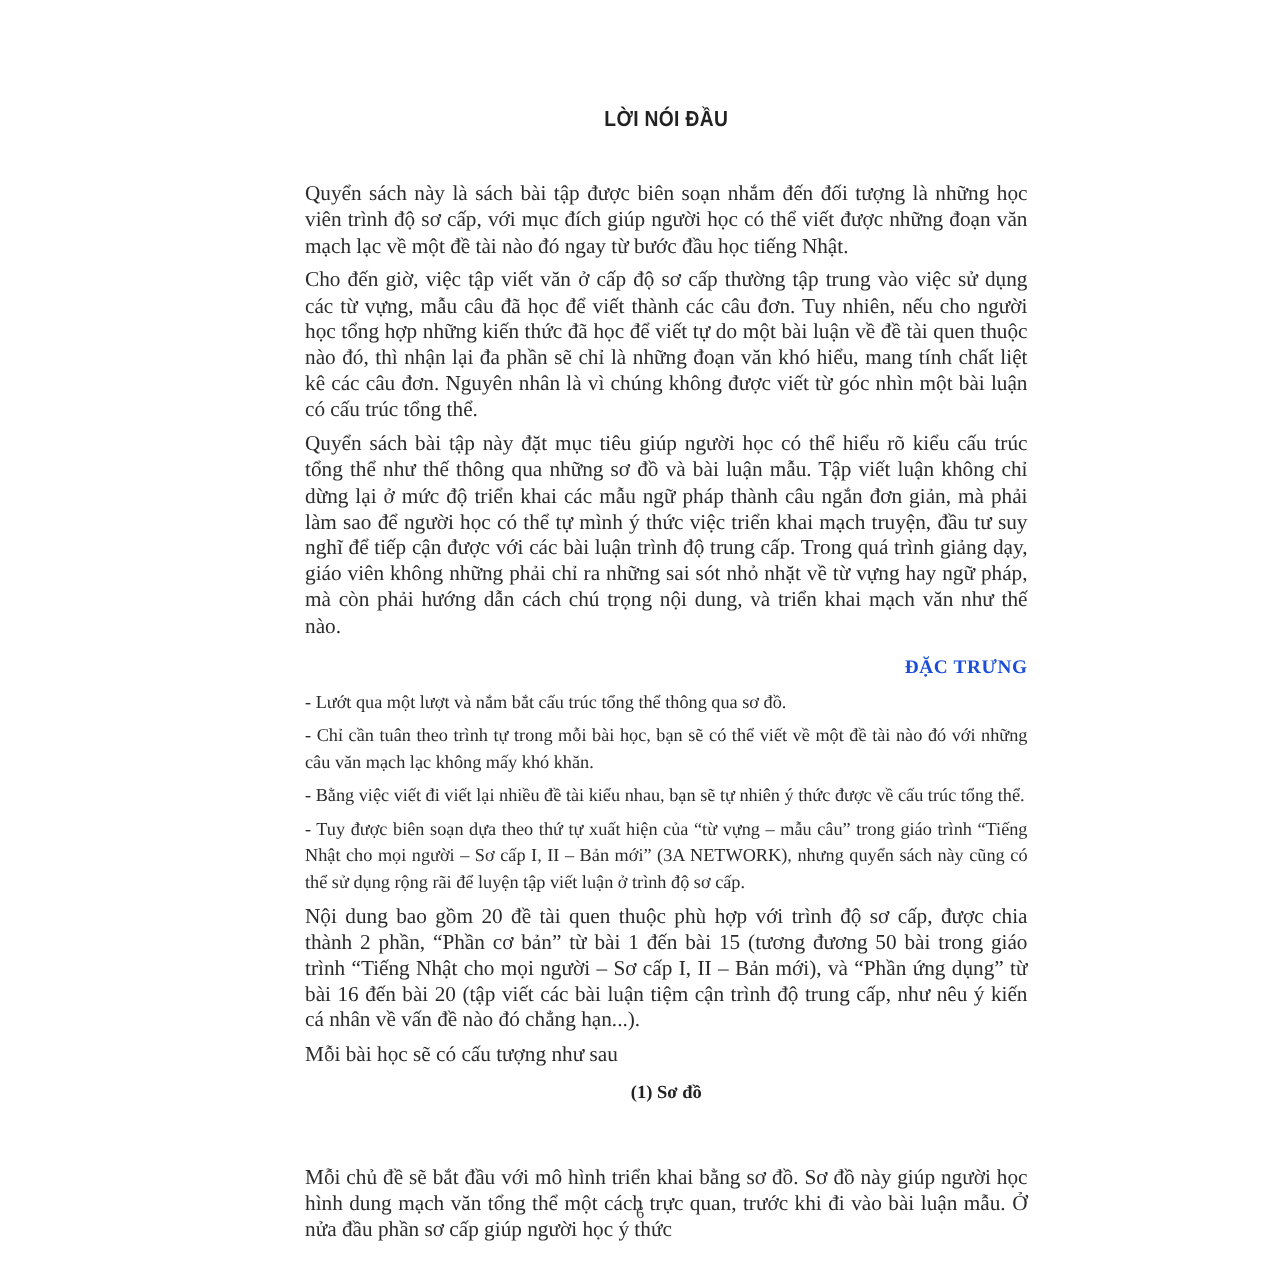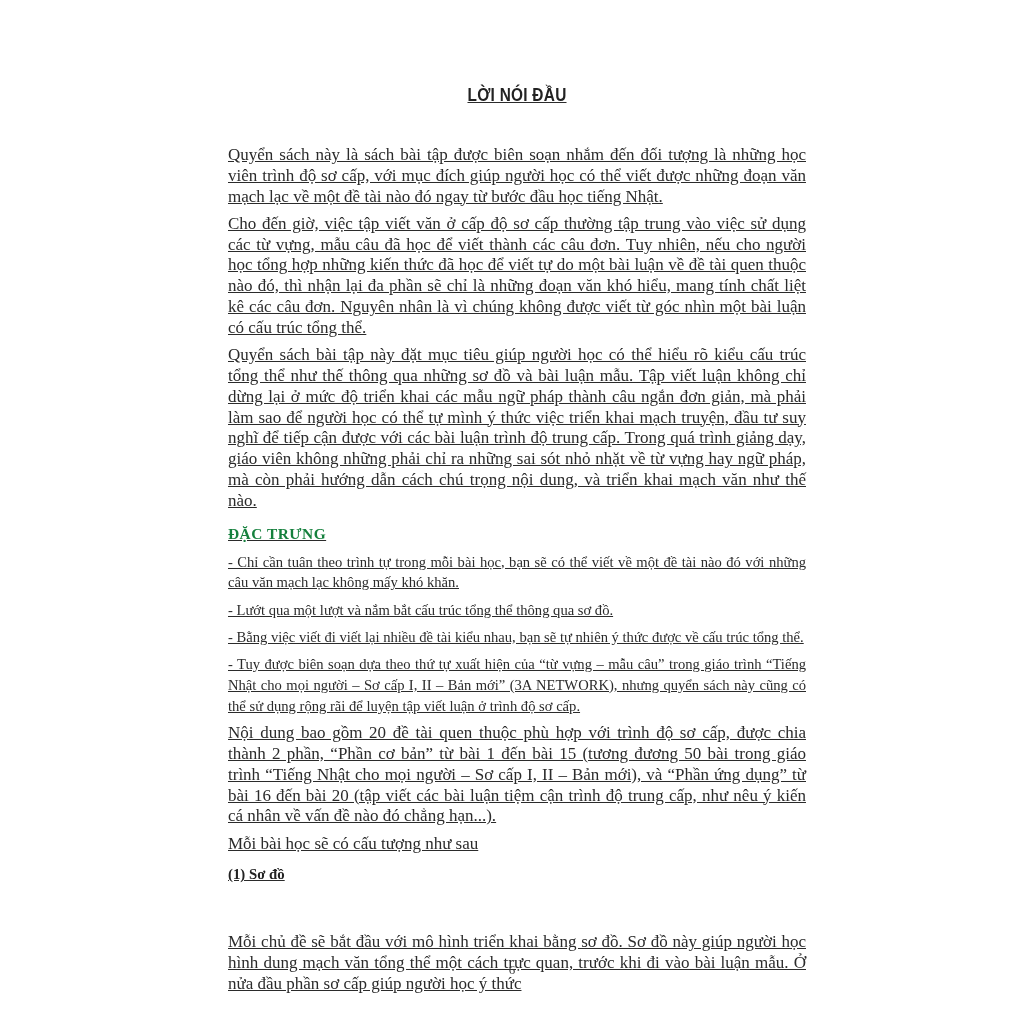--- a/index.html
+++ b/index.html
@@ -7,24 +7,23 @@
     width: 1024px;
     height: 1024px;
     background: #ffffff;
     position: relative;
     overflow: hidden;
     font-family: "Liberation Serif", serif;
     color: #2b2b2b;
   }
   .page-content {
     position: absolute;
-    left: 228px;
+    left: 244px;
     top: 86px;
     width: 578px;
-    text-decoration: underline;
   }
   .doc-title {
     font-family: "Liberation Sans", sans-serif;
     font-weight: 700;
     font-size: 17.5px;
     line-height: 19px;
     text-align: center;
     margin: 0 0 40px 0;
     transform: scaleX(0.88);
     transform-origin: center;
@@ -42,28 +41,30 @@
     line-height: 20.8px;
     text-align: justify;
     margin: 0 0 6.5px 0;
   }
   .section-heading {
     font-size: 15.4px;
     font-weight: 700;
     letter-spacing: 0.5px;
     line-height: 20px;
     margin: 12px 0 8px 0;
-    color: #15803d;
+    color: #1d4ed8;
+    text-align: right;
   }
   .subsection-heading {
     font-size: 14.8px;
     font-weight: 700;
     line-height: 20px;
     margin: 10px 0 7px 0;
     color: #222222;
+    text-align: center;
   }
   .last-para { margin-bottom: 0; margin-top: 48px; }
   .page-number {
     position: absolute;
     left: 0;
     right: 0;
     top: 962px;
     text-align: center;
     font-size: 13px;
     color: #3a3a3a;
@@ -74,22 +75,22 @@
 
 <div class="page-content">
   <h1 class="doc-title">LỜI NÓI ĐẦU</h1>
 
   <p class="para">Quyển sách này là sách bài tập được biên soạn nhắm đến đối tượng là những học viên trình độ sơ cấp, với mục đích giúp người học có thể viết được những đoạn văn mạch lạc về một đề tài nào đó ngay từ bước đầu học tiếng Nhật.</p>
   <p class="para">Cho đến giờ, việc tập viết văn ở cấp độ sơ cấp thường tập trung vào việc sử dụng các từ vựng, mẫu câu đã học để viết thành các câu đơn. Tuy nhiên, nếu cho người học tổng hợp những kiến thức đã học để viết tự do một bài luận về đề tài quen thuộc nào đó, thì nhận lại đa phần sẽ chỉ là những đoạn văn khó hiểu, mang tính chất liệt kê các câu đơn. Nguyên nhân là vì chúng không được viết từ góc nhìn một bài luận có cấu trúc tổng thể.</p>
   <p class="para">Quyển sách bài tập này đặt mục tiêu giúp người học có thể hiểu rõ kiểu cấu trúc tổng thể như thế thông qua những sơ đồ và bài luận mẫu. Tập viết luận không chỉ dừng lại ở mức độ triển khai các mẫu ngữ pháp thành câu ngắn đơn giản, mà phải làm sao để người học có thể tự mình ý thức việc triển khai mạch truyện, đầu tư suy nghĩ để tiếp cận được với các bài luận trình độ trung cấp. Trong quá trình giảng dạy, giáo viên không những phải chỉ ra những sai sót nhỏ nhặt về từ vựng hay ngữ pháp, mà còn phải hướng dẫn cách chú trọng nội dung, và triển khai mạch văn như thế nào.</p>
 
   <h2 class="section-heading">ĐẶC TRƯNG</h2>
 
+  <p class="bullet">- Lướt qua một lượt và nắm bắt cấu trúc tổng thể thông qua sơ đồ.</p>
   <p class="bullet">- Chỉ cần tuân theo trình tự trong mỗi bài học, bạn sẽ có thể viết về một đề tài nào đó với những câu văn mạch lạc không mấy khó khăn.</p>
-  <p class="bullet">- Lướt qua một lượt và nắm bắt cấu trúc tổng thể thông qua sơ đồ.</p>
   <p class="bullet">- Bằng việc viết đi viết lại nhiều đề tài kiểu nhau, bạn sẽ tự nhiên ý thức được về cấu trúc tổng thể.</p>
   <p class="bullet">- Tuy được biên soạn dựa theo thứ tự xuất hiện của “từ vựng – mẫu câu” trong giáo trình “Tiếng Nhật cho mọi người – Sơ cấp I, II – Bản mới” (3A NETWORK), nhưng quyển sách này cũng có thể sử dụng rộng rãi để luyện tập viết luận ở trình độ sơ cấp.</p>
 
 
   <p class="para">Nội dung bao gồm 20 đề tài quen thuộc phù hợp với trình độ sơ cấp, được chia thành 2 phần, “Phần cơ bản” từ bài 1 đến bài 15 (tương đương 50 bài trong giáo trình “Tiếng Nhật cho mọi người – Sơ cấp I, II – Bản mới), và “Phần ứng dụng” từ bài 16 đến bài 20 (tập viết các bài luận tiệm cận trình độ trung cấp, như nêu ý kiến cá nhân về vấn đề nào đó chẳng hạn...).</p>
   <p class="para">Mỗi bài học sẽ có cấu tượng như sau</p>
 
   <h3 class="subsection-heading">(1) Sơ đồ</h3>
 
   <p class="para last-para">Mỗi chủ đề sẽ bắt đầu với mô hình triển khai bằng sơ đồ. Sơ đồ này giúp người học hình dung mạch văn tổng thể một cách trực quan, trước khi đi vào bài luận mẫu. Ở nửa đầu phần sơ cấp giúp người học ý thức</p>

